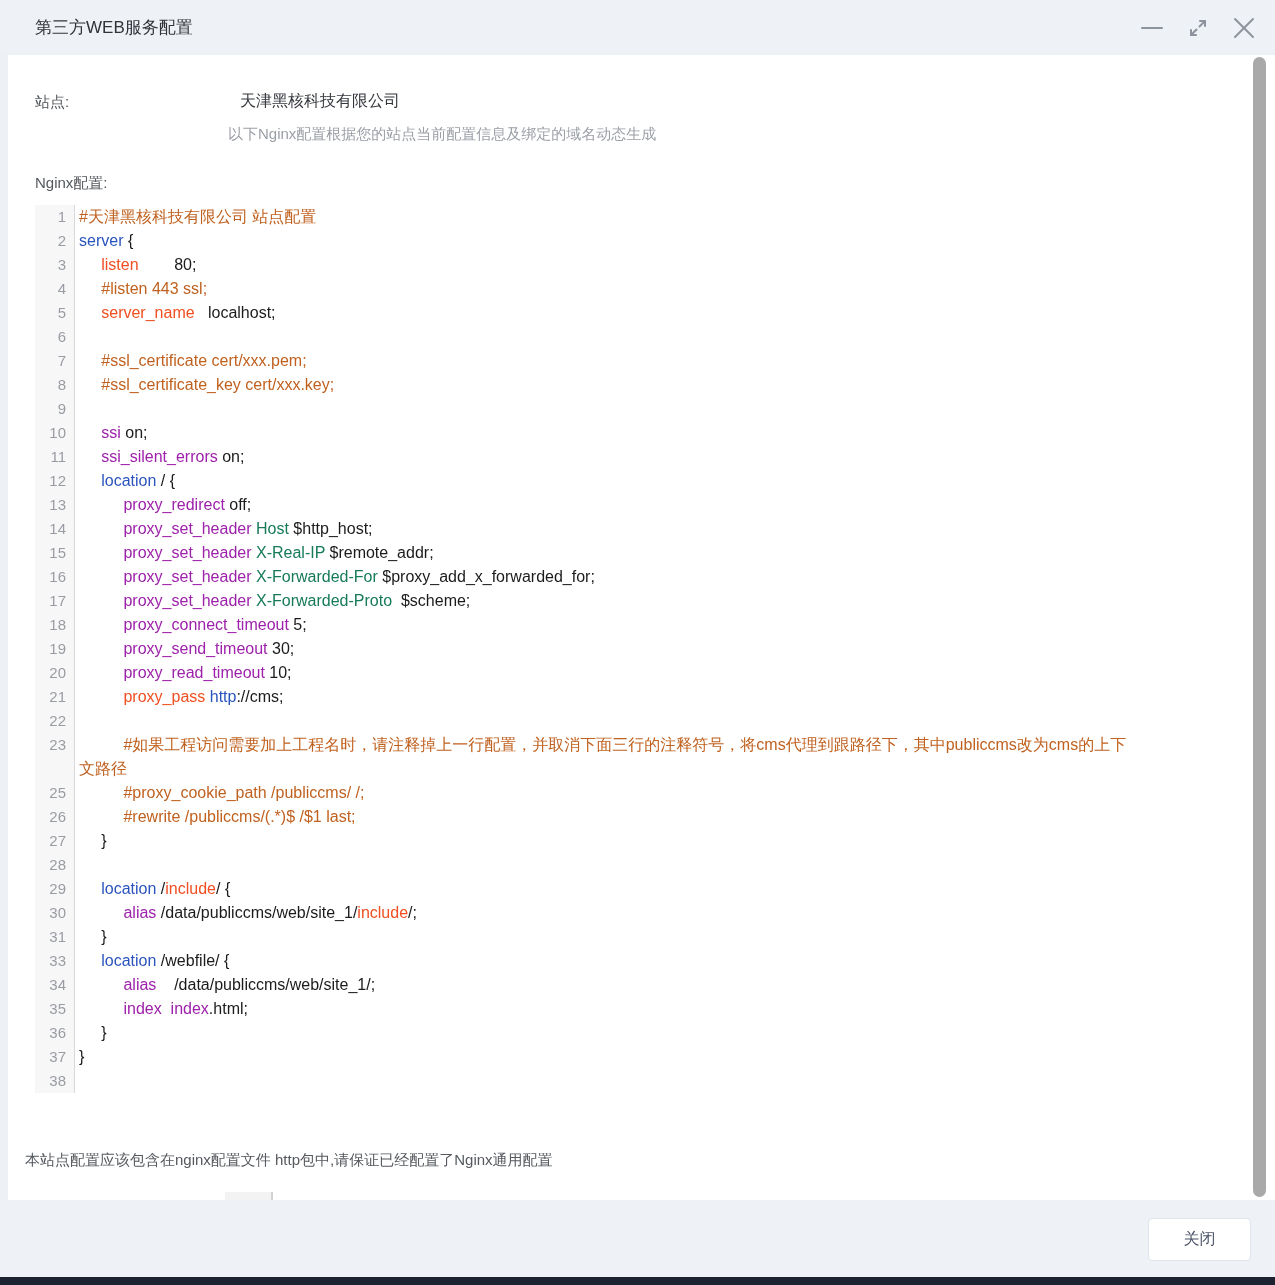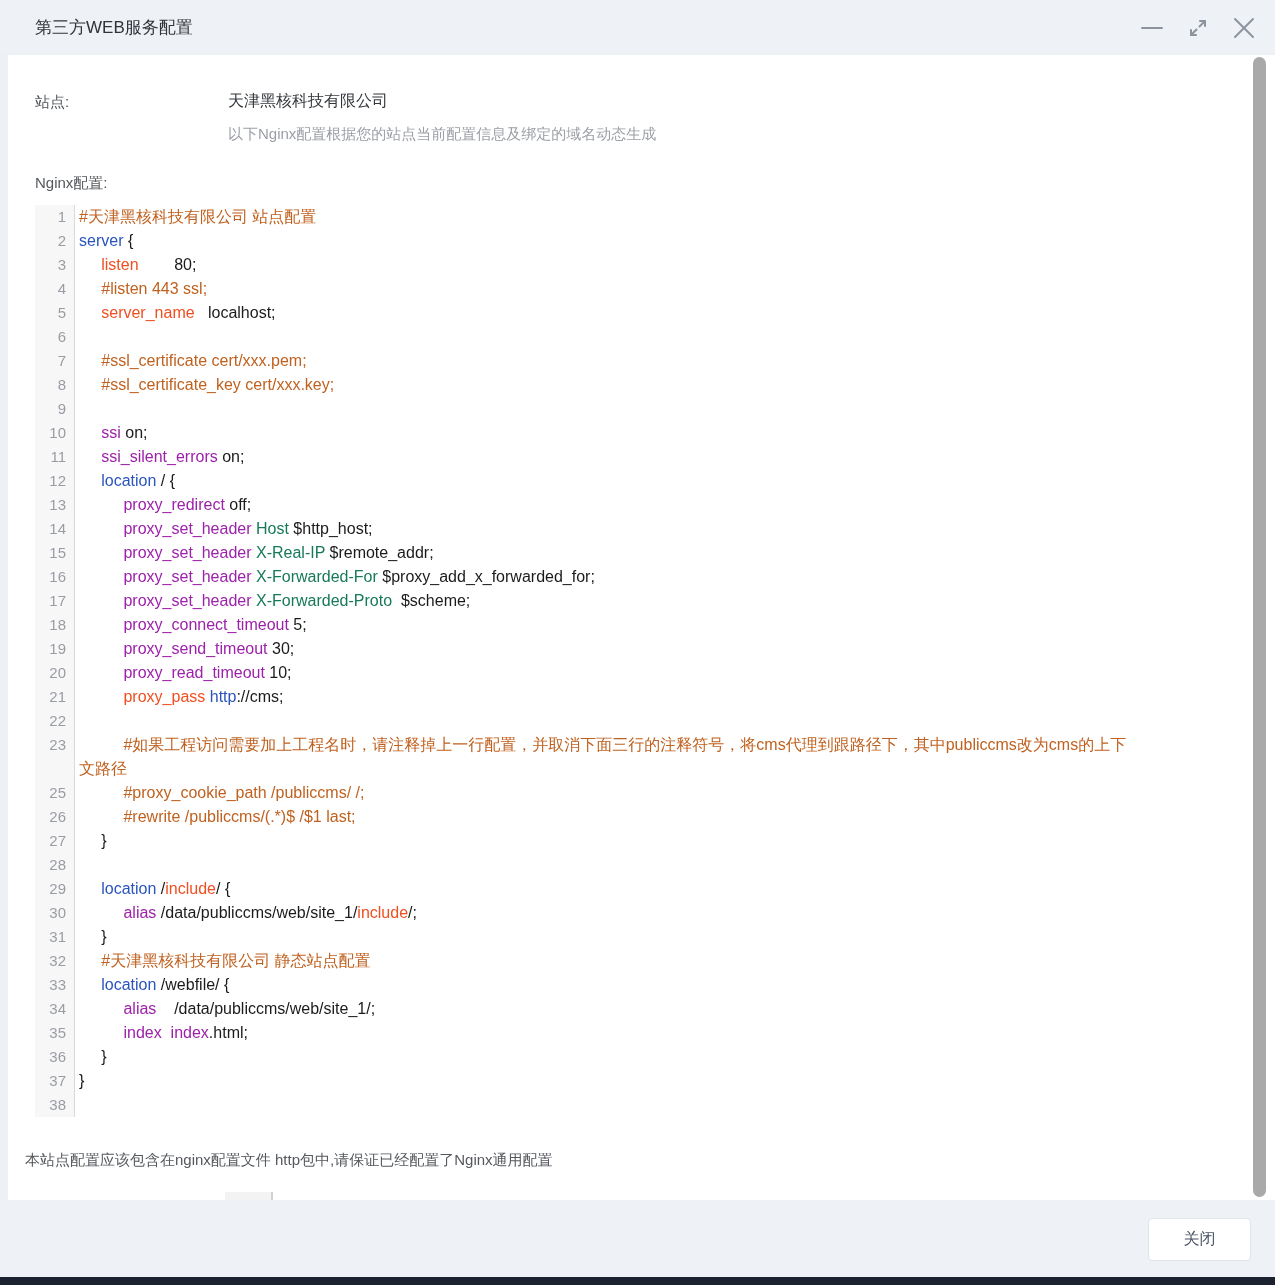--- a/index.html
+++ b/index.html
@@ -11,21 +11,21 @@
   .titlebar .title{position:absolute;left:35px;top:0;line-height:55px;font-size:17px;color:#303438;}
   .win-controls{position:absolute;right:18px;top:0;height:55px;display:flex;align-items:center;gap:20px;}
   .win-btn{width:26px;height:26px;display:flex;align-items:center;justify-content:center;cursor:pointer;}
   .win-btn svg{stroke:#8d939d;stroke-width:2;fill:none;stroke-linecap:round;}
 
   
   .dlg-body{position:absolute;top:55px;left:8px;right:0;bottom:85px;background:#ffffff;}
 
   .field-label{position:absolute;font-size:15px;color:#54585d;}
   .site-label{left:27px;top:38px;}
-  .site-value{position:absolute;left:220px;top:36px;font-size:16px;color:#33373c;}
+  .site-value{position:absolute;left:232px;top:36px;font-size:16px;color:#33373c;}
   .site-hint{position:absolute;left:220px;top:70px;font-size:15px;color:#9b9fa6;}
   .nginx-label{left:27px;top:119px;}
 
   
   .code-block{position:absolute;left:27px;top:150px;width:1100px;font-size:16px;line-height:24px;}
   .code-row{display:flex;min-height:24px;}
   .ln{flex:0 0 40px;background:#f7f7f7;border-right:1px solid #d9d9d9;color:#999da3;
       text-align:right;padding-right:8px;box-sizing:border-box;font-size:15px;user-select:none;}
   .ct{flex:1;padding-left:4px;white-space:pre-wrap;word-break:break-word;color:#1b1b1b;}
 
@@ -195,24 +195,20 @@
         </div>
         <div class="code-row">
           <div class="ln">30</div>
           <div class="ct"><span style="color: rgb(27, 27, 27);">          </span><span style="color: rgb(157, 33, 170);">alias</span><span style="color: rgb(27, 27, 27);"> /data/publiccms/web/site_1/</span><span style="color: rgb(241, 78, 33);">include</span><span style="color: rgb(27, 27, 27);">/;</span></div>
         </div>
         <div class="code-row">
           <div class="ln">31</div>
           <div class="ct"><span style="color: rgb(27, 27, 27);">     }</span></div>
         </div>
         <div class="code-row">
-          <div class="ln">32</div>
-          <div class="ct"><span style="color: rgb(27, 27, 27);">     </span><span style="color: rgb(192, 97, 31);">#天津黑核科技有限公司 静态站点配置</span></div>
-        </div>
-        <div class="code-row">
           <div class="ln">33</div>
           <div class="ct"><span style="color: rgb(27, 27, 27);">     </span><span style="color: rgb(42, 84, 189);">location</span><span style="color: rgb(27, 27, 27);"> /webfile/ {</span></div>
         </div>
         <div class="code-row">
           <div class="ln">34</div>
           <div class="ct"><span style="color: rgb(27, 27, 27);">          </span><span style="color: rgb(157, 33, 170);">alias</span><span style="color: rgb(27, 27, 27);">    /data/publiccms/web/site_1/;</span></div>
         </div>
         <div class="code-row">
           <div class="ln">35</div>
           <div class="ct"><span style="color: rgb(27, 27, 27);">          </span><span style="color: rgb(157, 33, 170);">index</span><span style="color: rgb(27, 27, 27);">  </span><span style="color: rgb(157, 33, 170);">index</span><span style="color: rgb(27, 27, 27);">.html;</span></div>

